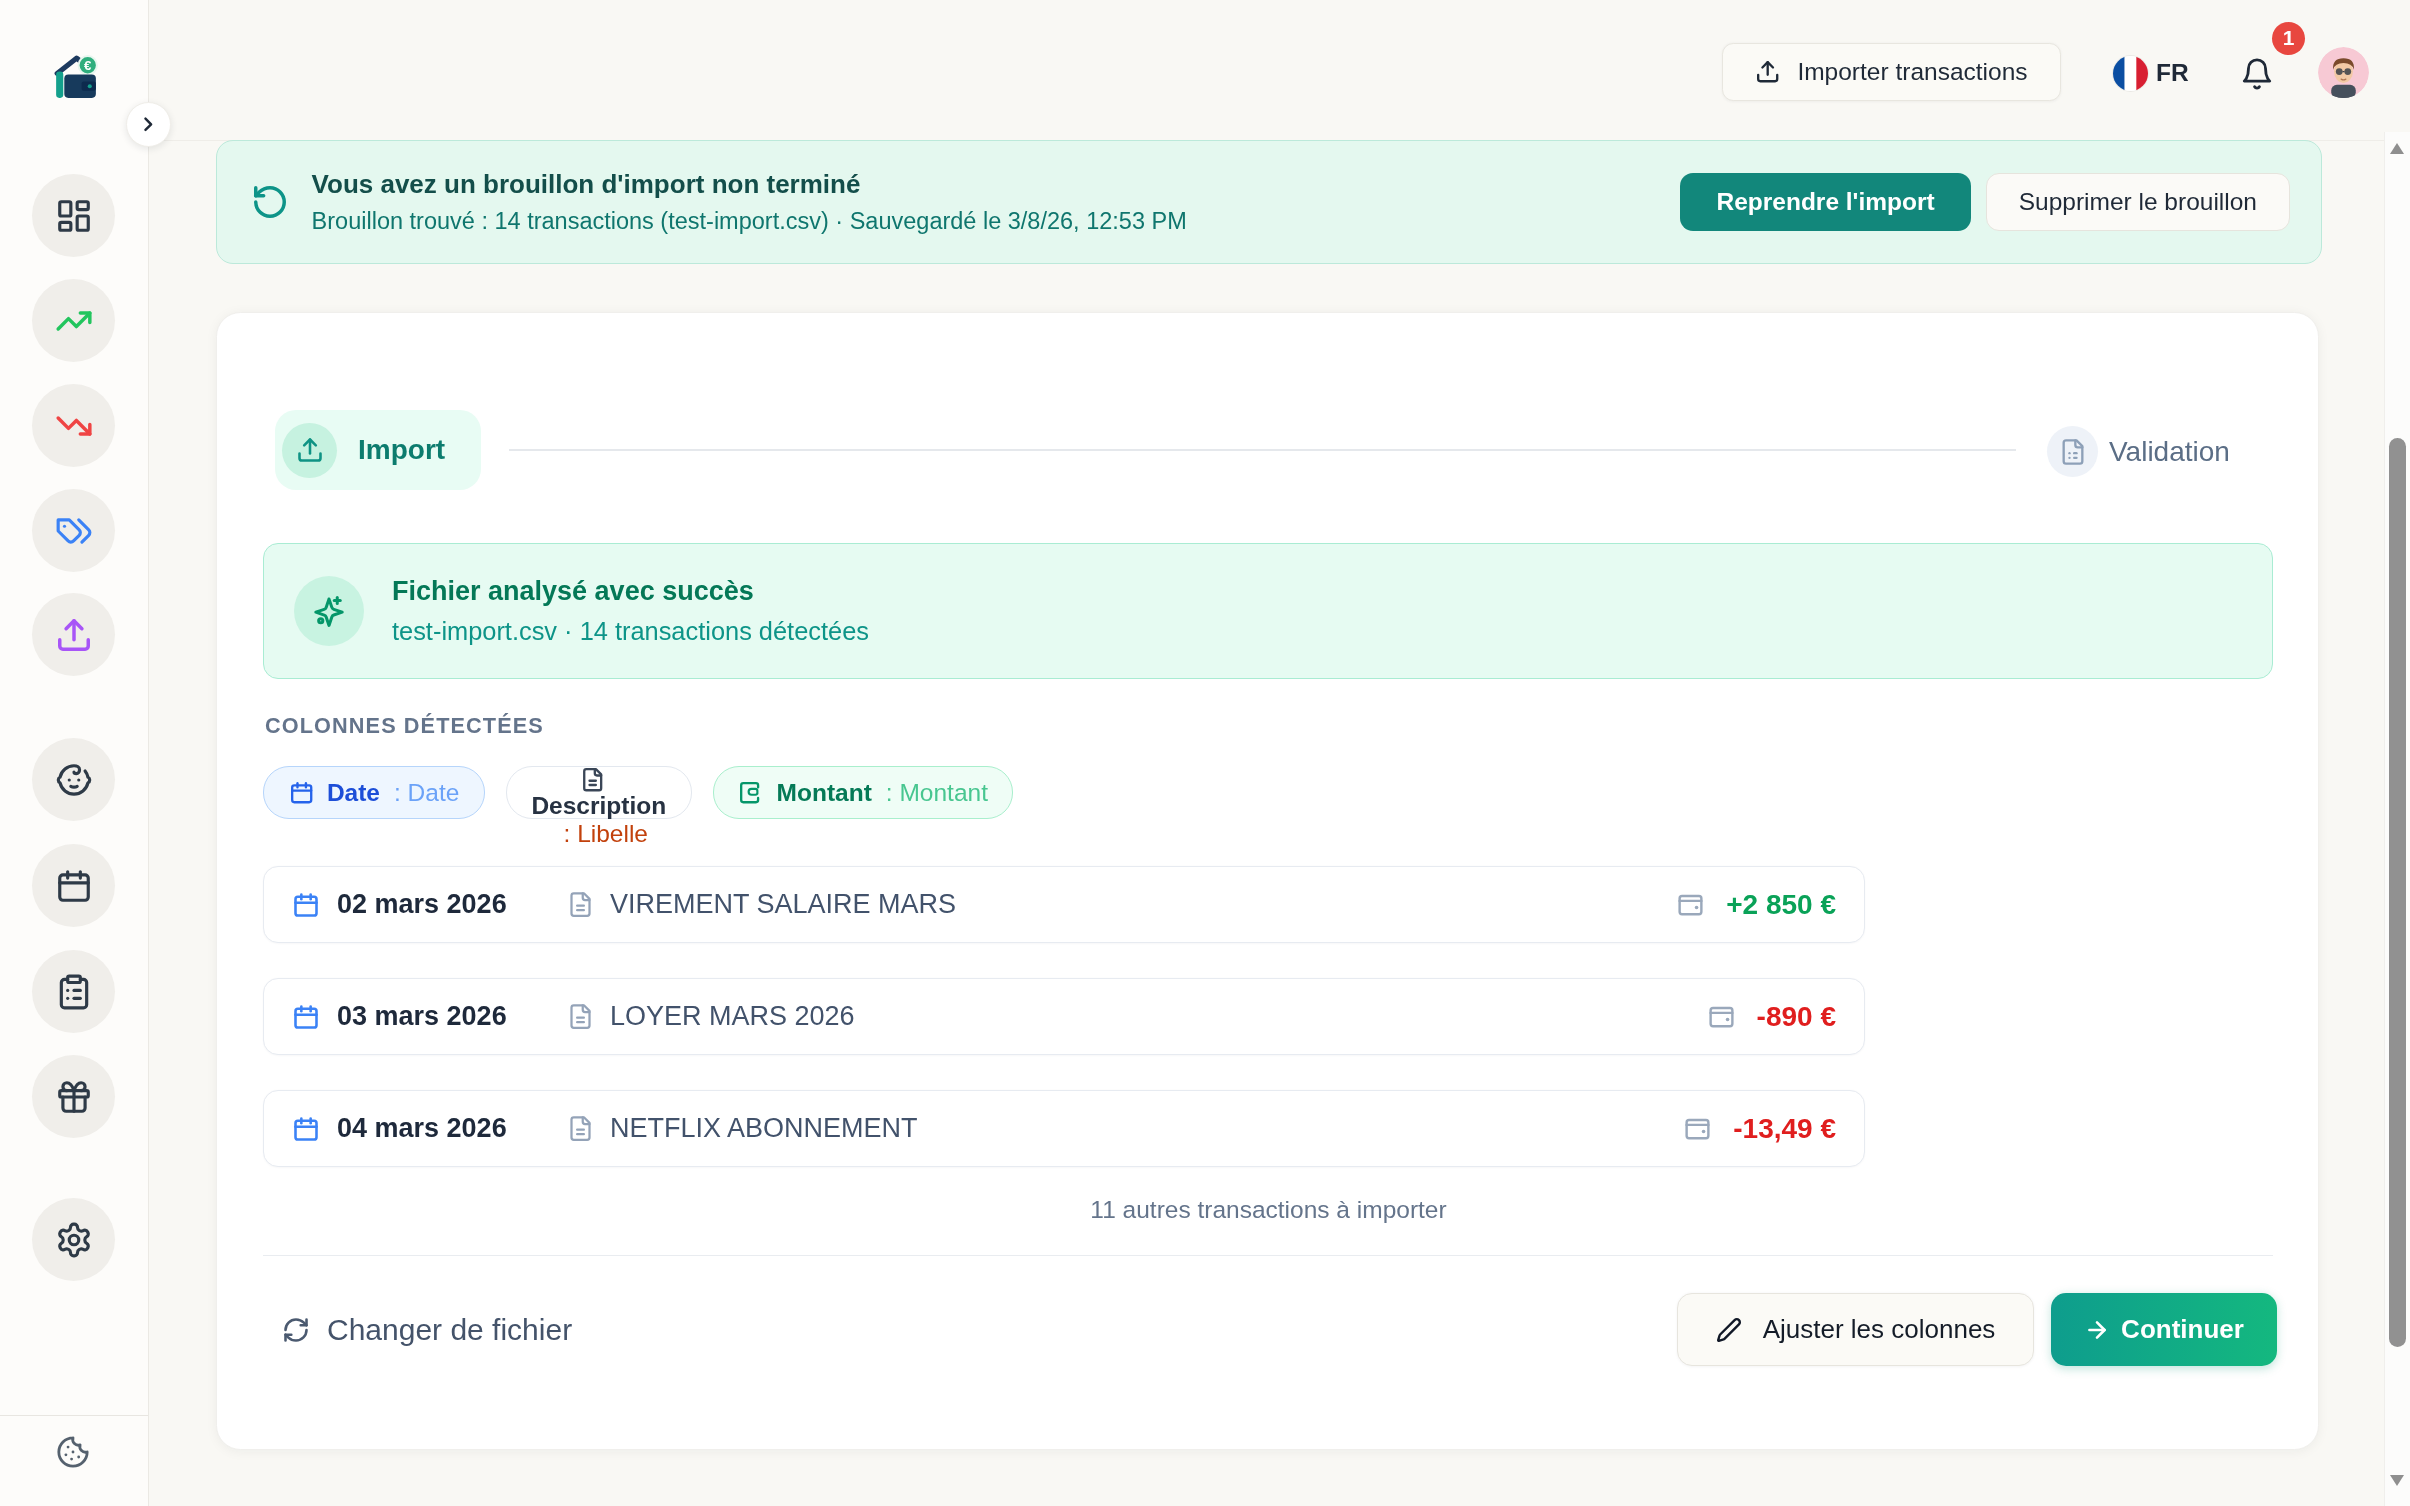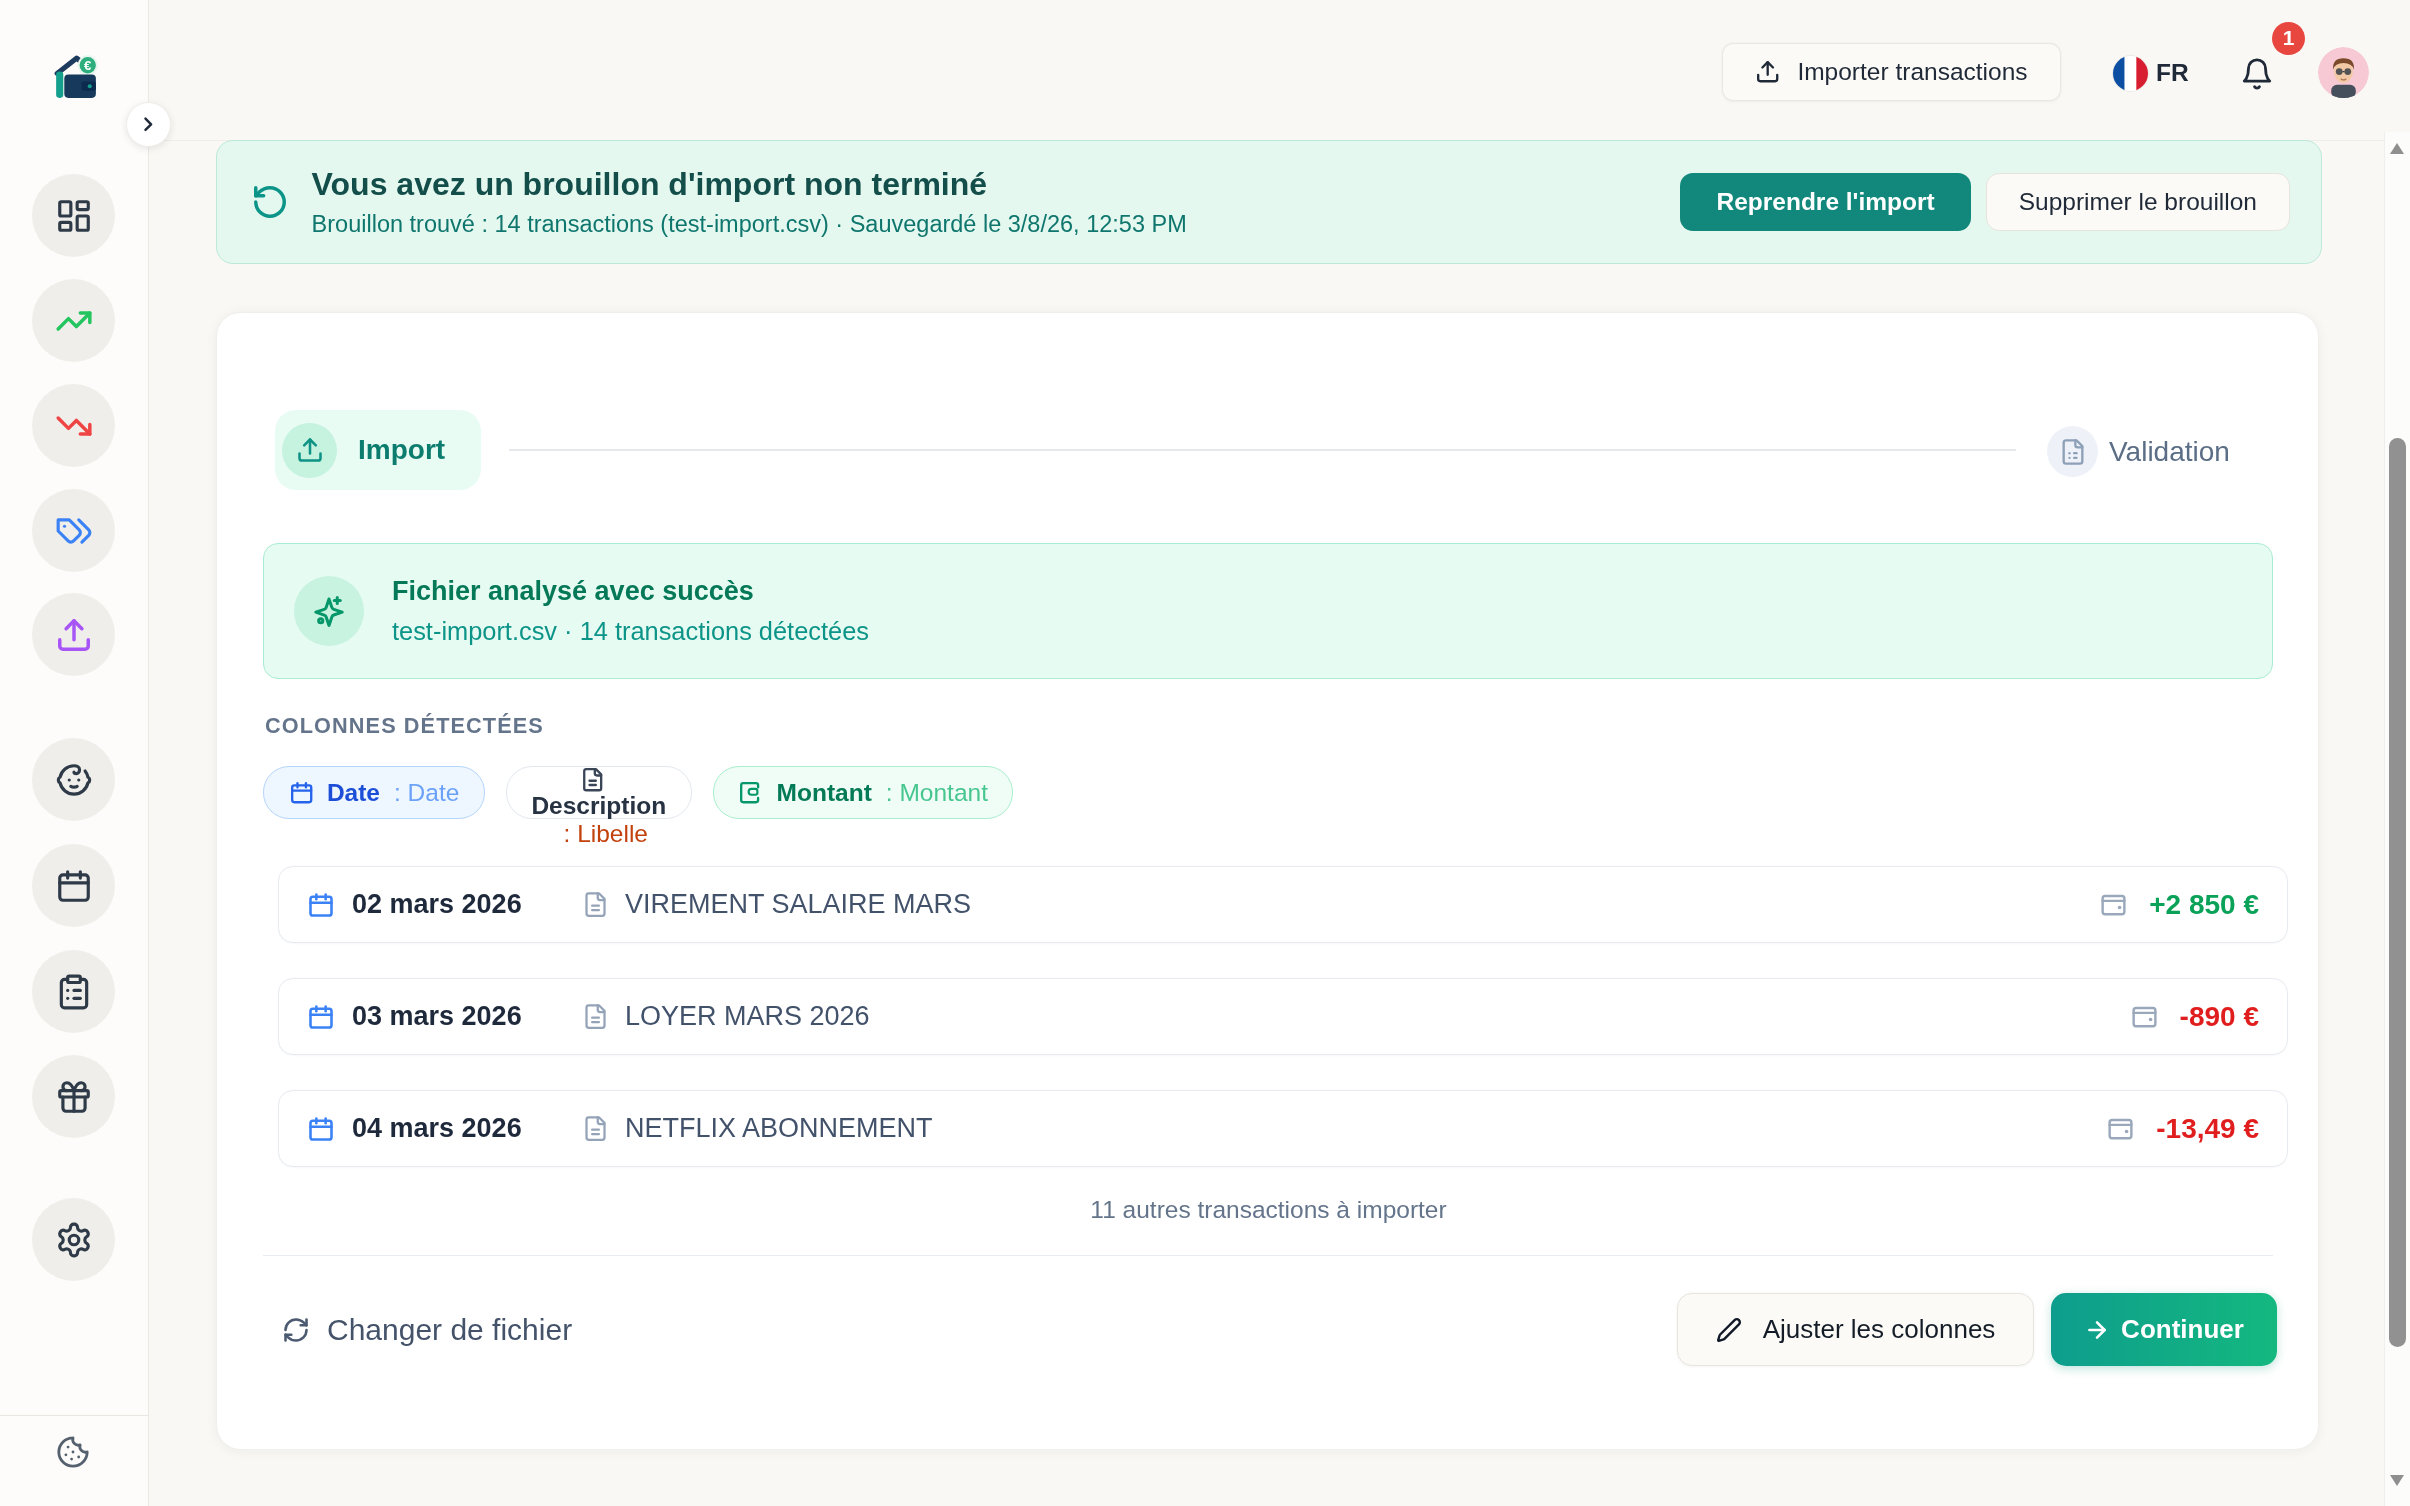--- a/index.html
+++ b/index.html
@@ -62,21 +62,21 @@
   .avatar { position:absolute; left:2318px; top:47px; width:51px; height:51px; border-radius:50%; overflow:hidden; cursor:pointer; }
 
   
   .draft-banner {
     position:absolute; left:216px; top:140px; width:2106px; height:124px;
     background:#e4f8ef; border:1.4px solid #bce9da; border-radius:17px;
     display:flex; align-items:center;
   }
   .draft-banner .rotate-icon { margin-left:34px; width:38px; height:38px; color:#0d9488; flex:none; }
   .draft-texts { margin-left:22.6px; }
-  .draft-title { font-size:32px; font-weight:bold; color:#134e4a; }
+  .draft-title { font-size:26px; font-weight:bold; color:#134e4a; }
   .draft-sub { font-size:23.5px; color:#0f766e; margin-top:8.5px; }
   .draft-actions { margin-left:auto; margin-right:31px; display:flex; gap:15px; }
   .btn-resume {
     height:58px; padding:0 36px; background:#12877b; color:#fff; border:none;
     border-radius:13px; font-size:24.5px; font-weight:bold; cursor:pointer;
     font-family:"Liberation Sans", sans-serif;
   }
   .btn-delete {
     height:58px; padding:0 32px; background:#fbfaf7; color:#1f2937; border:0.9px solid #e6e4dd;
     border-radius:13px; font-size:24.5px; cursor:pointer; font-family:"Liberation Sans", sans-serif;
@@ -129,21 +129,21 @@
   .chip-gray svg { color:#3a4657; }
   .chip-gray .chip-name { color:#273242; }
   .chip-gray .chip-map { color:#c2410c; }
   .chip-green { background:#effdf6; border:1.4px solid #a9efcd; }
   .chip-green svg { color:#059669; }
   .chip-green .chip-name { color:#057a57; }
   .chip-green .chip-map { color:#48c690; }
 
   
   .tx-row {
-    position:absolute; left:61px; width:2010px; height:77px;
+    position:absolute; left:46px; width:1602px; height:77px;
     background:#fff; border:1.4px solid #e7ebf1; border-radius:15px;
     display:flex; align-items:center; box-shadow:0 0.9px 1.9px rgba(30,40,60,.03);
   }
   .tx-row-1 { top:553px; } .tx-row-2 { top:665px; } .tx-row-3 { top:777px; }
   .tx-cal-icon { margin-left:28px; width:28px; height:28px; color:#3b82f6; flex:none; }
   .tx-date { margin-left:17px; width:200px; font-size:27px; font-weight:bold; color:#1e293b; }
   .tx-file-icon { margin-left:30px; width:27px; height:27px; color:#94a3b8; flex:none; }
   .tx-desc { margin-left:16px; font-size:27px; color:#42526b; }
   .tx-right { margin-left:auto; margin-right:28px; display:flex; align-items:center; gap:21px; }
   .tx-wallet-icon { width:29px; height:29px; color:#9aa8bb; }

